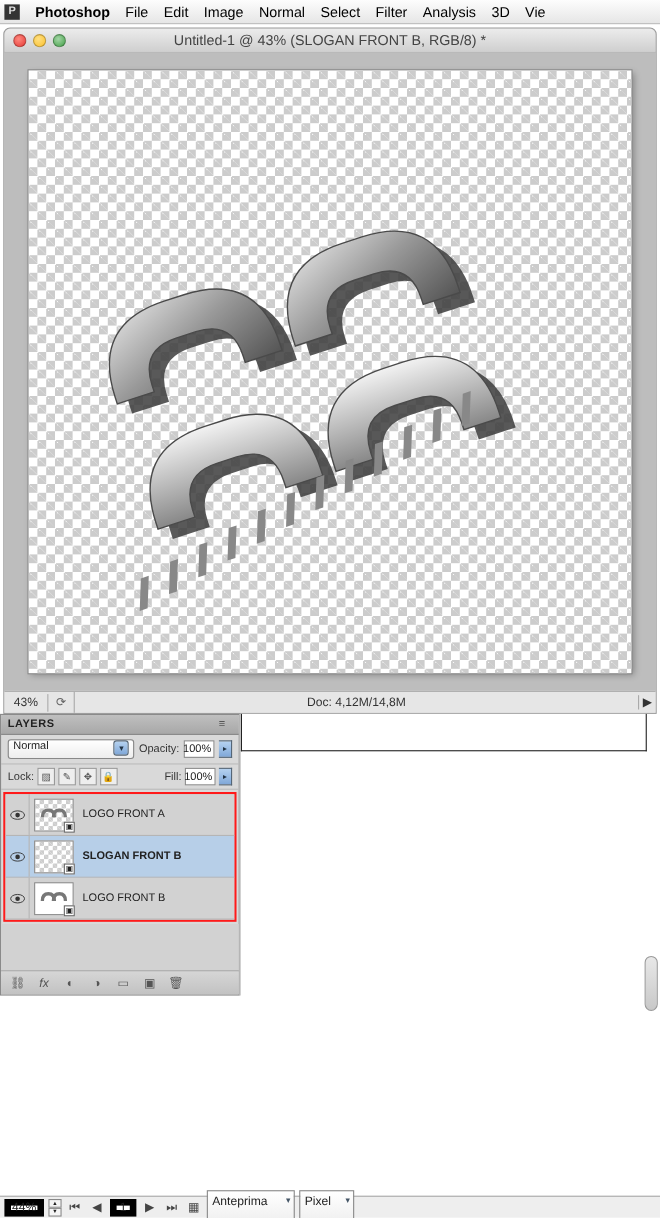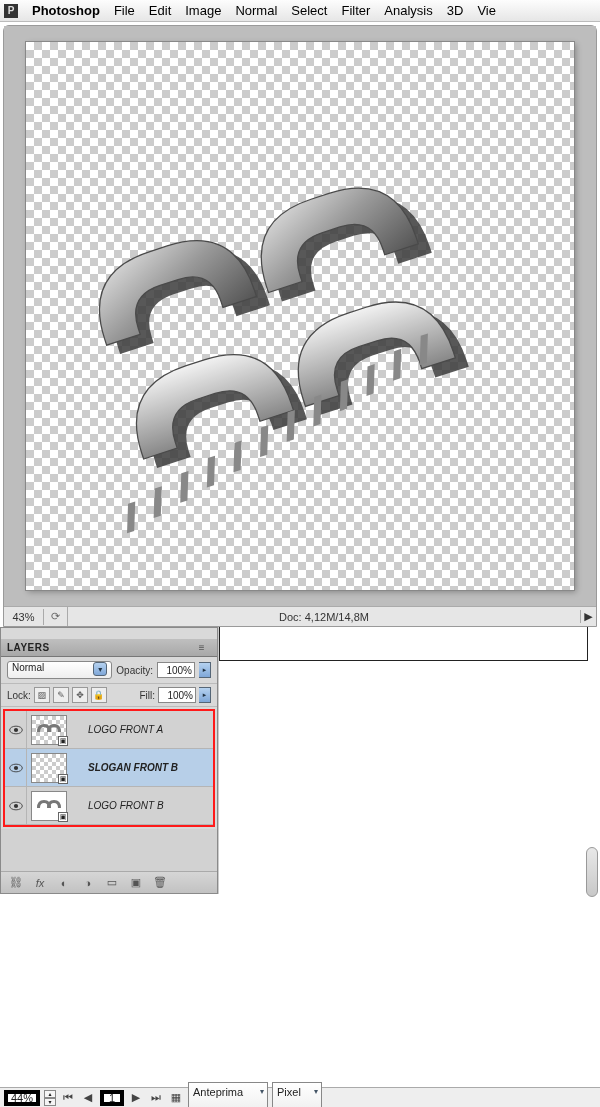--- a/index.html
+++ b/index.html
@@ -117,21 +117,20 @@
   background: linear-gradient(#bfbfbf, #a8a8a8);
   border-bottom: 1px solid #777;
   padding: 3px 6px;
   font-weight: bold;
   letter-spacing: .5px;
   font-size: 10px;
   color: #222;
   display: flex;
   align-items: center;
   justify-content: space-between;
-  margin-top: 11px;
 }
 .panel-menu { width: 18px; text-align: center; color: #555; }
 
 .blend-row {
   display: flex; align-items: center; gap: 4px;
   padding: 4px 6px;
   border-bottom: 1px solid #bbb;
 }
 .blend-select {
   flex: 1;
@@ -145,21 +144,21 @@
 }
 .blend-select .dd {
   width: 14px; height: 14px;
   background: linear-gradient(#b5d2f0,#7fa7d8);
   border: 1px solid #567;
   border-radius: 3px;
   display:flex;align-items:center;justify-content:center;
   font-size: 8px; color: #234;
 }
 .pct-field {
-  width: 38px; height: 16px;
+  width: 28px; height: 16px;
   background: #fff; border: 1px solid #888;
   text-align: right; padding: 0 2px;
   font-size: 10px;
   display: flex; align-items: center; justify-content: flex-end;
 }
 .pct-dd {
   width: 12px; height: 16px;
   background: linear-gradient(#b5d2f0,#7fa7d8);
   border: 1px solid #567; border-left: none;
   display:flex;align-items:center;justify-content:center;
@@ -213,21 +212,21 @@
   background-position: 0 0, 4px 4px;
   display:flex;align-items:center;justify-content:center;
 }
 .thumb-wrap.solid { background: #fff; background-image: none; }
 .thumb-mark {
   position: absolute; right: -2px; bottom: -2px;
   width: 10px; height: 10px;
   background: #fff; border: 1px solid #666;
   font-size: 7px; display:flex;align-items:center;justify-content:center;
 }
-.layer-name { font-size: 10px; color: #222; margin-left: 17px; font-style: italic; }
+.layer-name { font-size: 10px; color: #222; margin-left: 4px; }
 
 .panel-spacer { height: 42px; background: #d2d2d2; }
 .panel-footer {
   height: 22px;
   background: linear-gradient(#d6d6d6,#c2c2c2);
   border-top: 1px solid #aaa;
   display:flex; align-items:center; gap:6px;
   padding: 0 6px;
 }
 .panel-footer .fbtn {
@@ -264,21 +263,21 @@
   position: absolute;
   left: 0; right: 0; bottom: 0;
   height: 20px;
   background: #eee;
   border-top: 1px solid #aaa;
   display: flex; align-items: center;
   font-size: 11px; color: #222;
   padding: 0 4px; gap: 4px;
 }
 .bb-field {
-  height: 16px; border: 4px solid #000000; background: #fff;
+  height: 16px; border: 6px solid #000000; background: #fff;
   display:flex;align-items:center;justify-content:center;
   padding: 0 4px;
 }
 .bb-stepper { width: 12px; display:flex;flex-direction:column; }
 .bb-stepper div { height:8px;border:1px solid #888;background:#f5f5f5;font-size:6px;text-align:center;line-height:6px; }
 .bb-icon { width:16px;text-align:center;color:#444; }
 .bb-dd {
   height: 32px;
   border: 1px solid #888; background: linear-gradient(#fff,#eee);
   display:flex;align-items:center;padding:0 14px 12px 4px;position:relative;
@@ -297,20 +296,28 @@
   <span class="menu-item">Image</span>
   <span class="menu-item">Normal</span>
   <span class="menu-item">Select</span>
   <span class="menu-item">Filter</span>
   <span class="menu-item">Analysis</span>
   <span class="menu-item">3D</span>
   <span class="menu-item">Vie</span>
 </div>
 
 <div class="window">
+  <div class="titlebar">
+    <div class="traffic">
+      <div class="tl r"></div>
+      <div class="tl y"></div>
+      <div class="tl g"></div>
+    </div>
+    <div class="win-title">Untitled-1 @ 43% (SLOGAN FRONT B, RGB/8) *</div>
+  </div>
 
   <div class="canvas-area">
     <div class="canvas">
       <svg viewBox="0 0 400 400">
         <defs>
           <linearGradient id="g1" x1="0" y1="0" x2="1" y2="1">
             <stop offset="0" stop-color="#e8e8e8"></stop>
             <stop offset=".5" stop-color="#999"></stop>
             <stop offset="1" stop-color="#555"></stop>
           </linearGradient>

